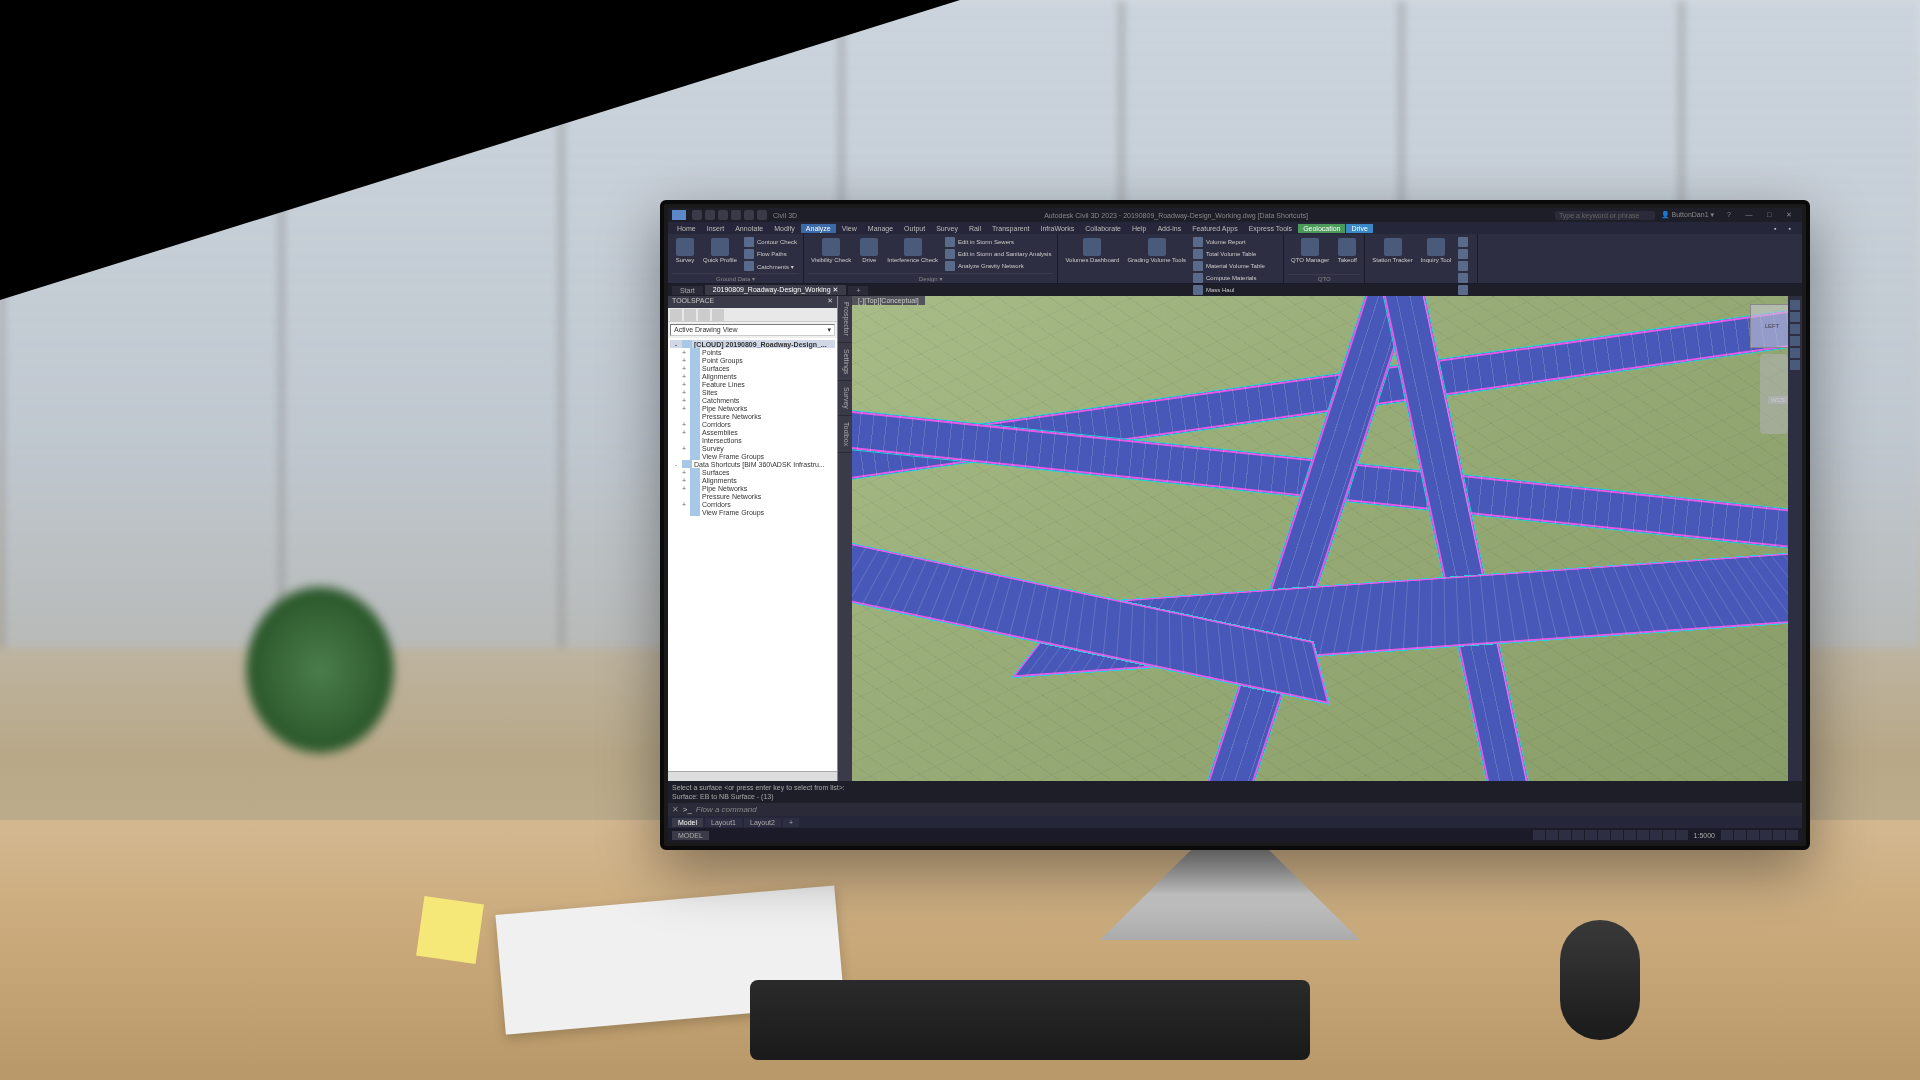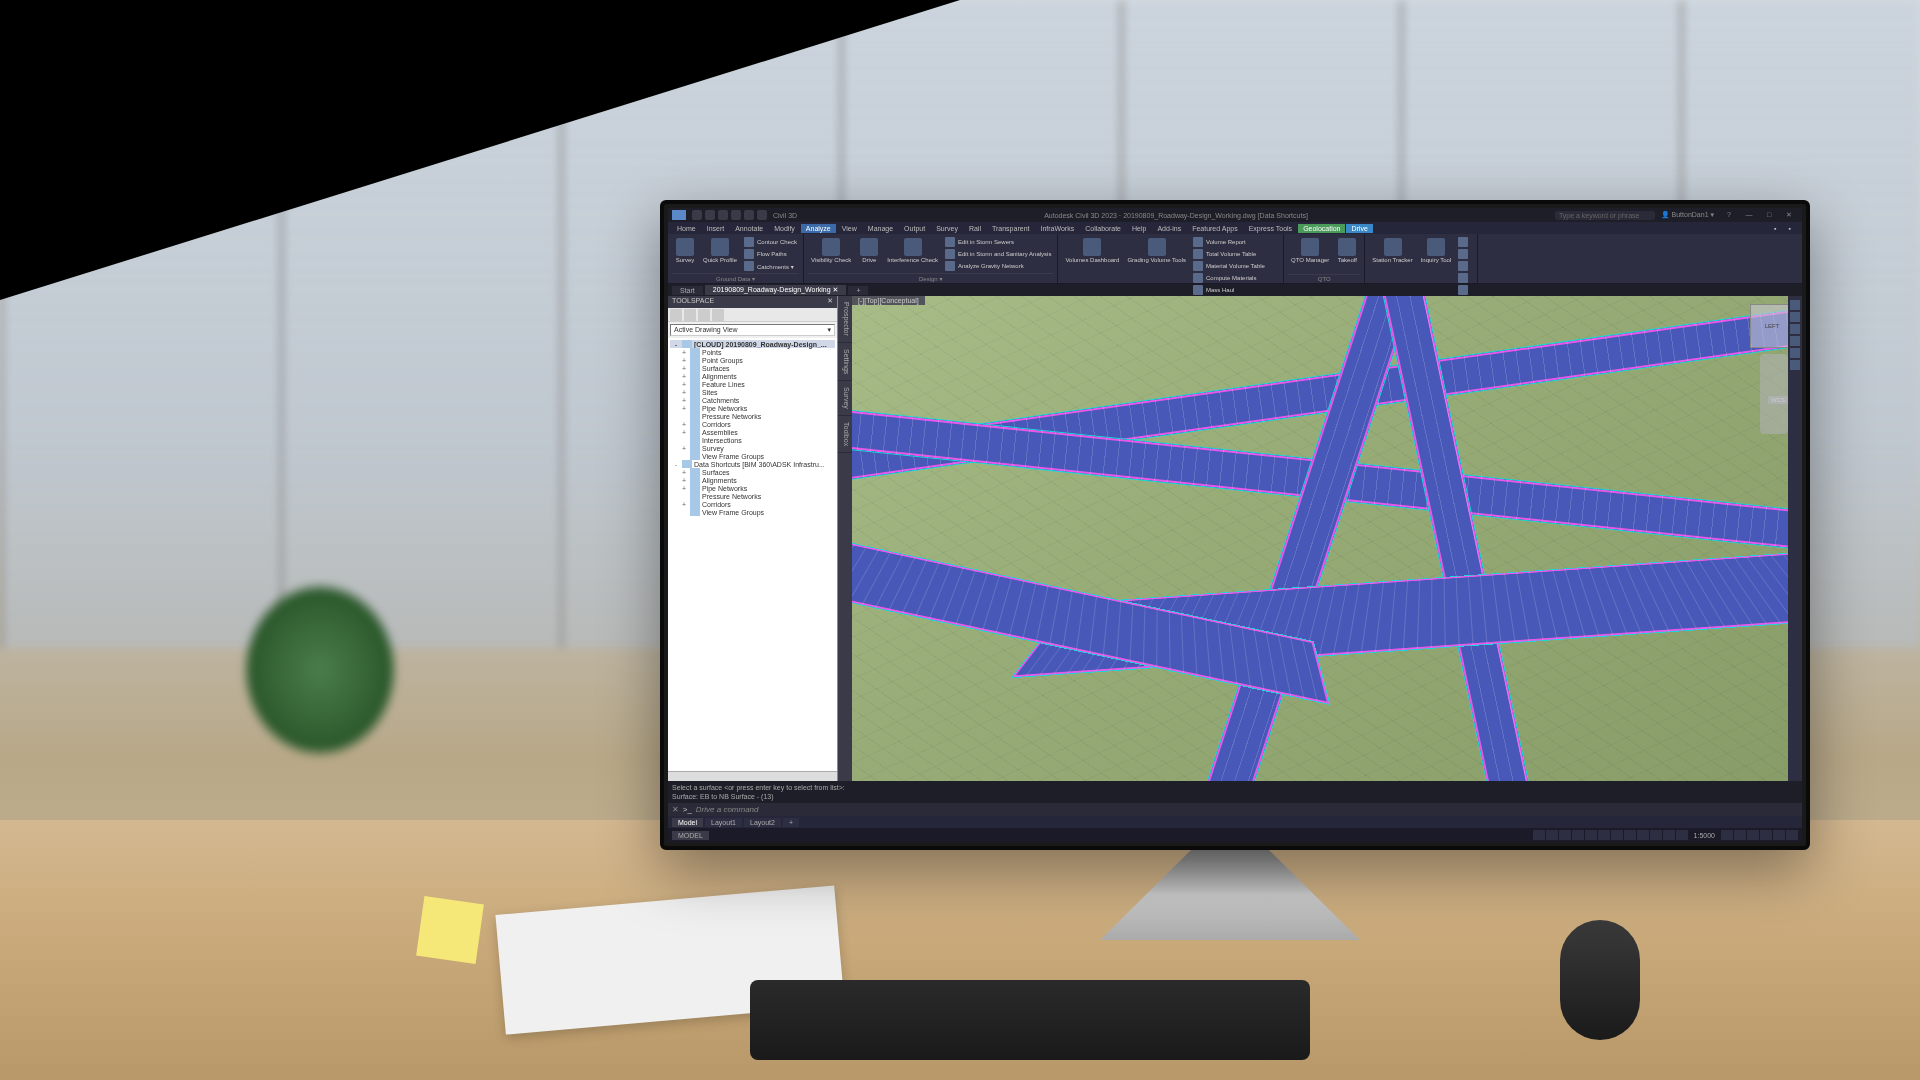--- a/index.html
+++ b/index.html
@@ -632,21 +632,21 @@
     </div>
 
     <div class="cmdarea">
       <div class="cmdhistory" id="cmdhist">
           <div>Select a surface &lt;or press enter key to select from list&gt;:</div>
           <div>Surface:   EB to NB Surface - (13)</div>
         </div>
       <div class="cmdline">
         <span style="color:#888">✕</span>
         <span>&gt;_</span>
-        <span class="prompt">Drive a command</span>
+        <span class="prompt">Flow a command</span>
       </div>
     </div>
 
     <div class="bottomtabs" id="bottomtabs">
         <span class="active">Model</span>
         <span>Layout1</span>
         <span>Layout2</span>
         <span>+</span>
       </div>
 

